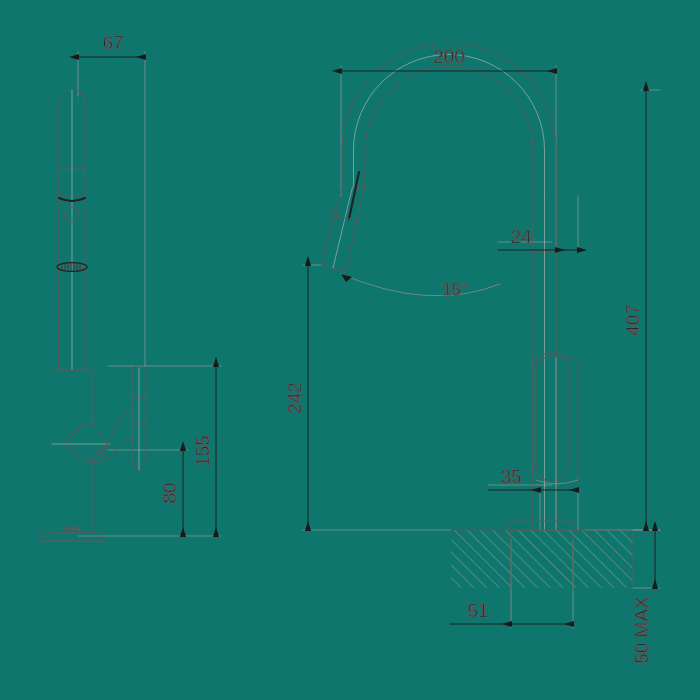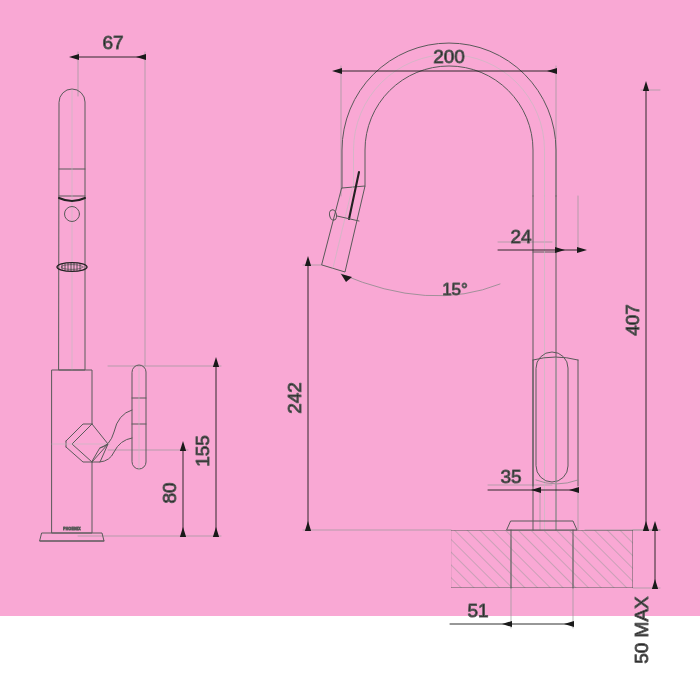--- a/index.html
+++ b/index.html
@@ -1,19 +1,19 @@
 <!DOCTYPE html>
 <html><head>
 <meta charset="utf-8">
 <title>Technical Drawing</title>
 <style>
   html,body{margin:0;padding:0;background:#ffffff;}
   body{width:700px;height:700px;overflow:hidden;
        font-family:"Liberation Sans", sans-serif;}
-  #stage{position:relative;width:700px;height:616px;background:#f9a8d4;}
+  #stage{position:relative;width:700px;height:700px;background:#0f766e;}
   svg{display:block;}
   .dimtext{font-family:"Liberation Sans", sans-serif;font-size:19px;fill:#1a1a1a;}
   .dimtext-sm{font-family:"Liberation Sans", sans-serif;font-size:17px;fill:#1a1a1a;}
   .brandtext{font-family:"Liberation Sans", sans-serif;font-size:3.4px;
              fill:#4a4a4a;letter-spacing:0.35px;}
 </style>
 </head>
 <body>
 
 <div id="stage">

